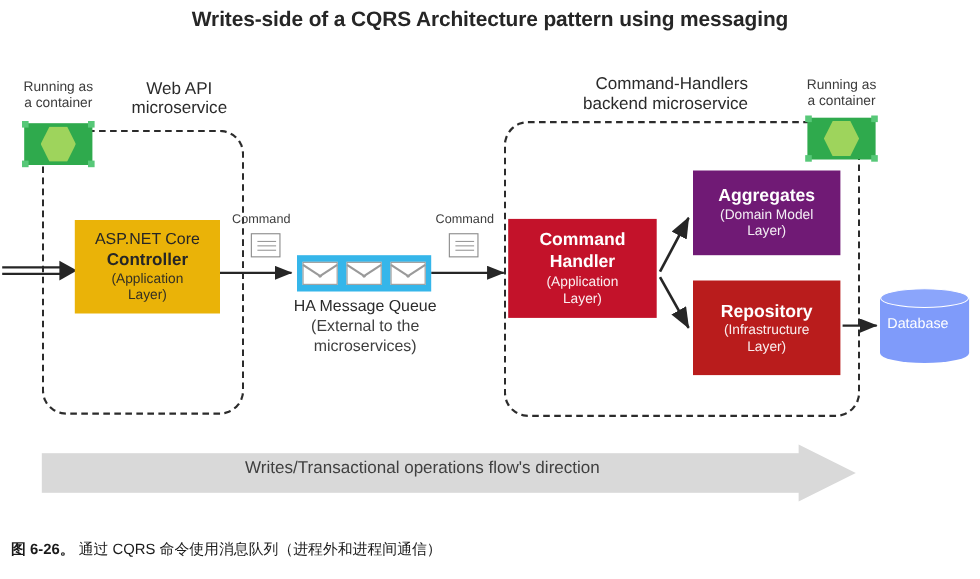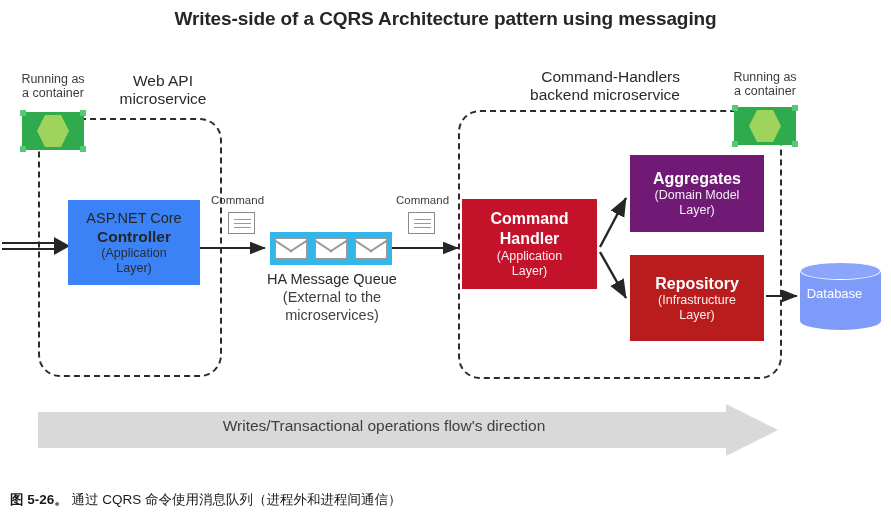--- a/index.html
+++ b/index.html
@@ -70,21 +70,21 @@
   .box{
     display:flex;flex-direction:column;align-items:center;justify-content:center;
     text-align:center;box-sizing:border-box;
   }
   .box .ln1{font-size:14.5px;line-height:17px;}
   .box .ln2{font-size:15.5px;font-weight:bold;line-height:19px;}
   .box .sub{font-size:12.5px;line-height:15px;opacity:.92;}
 
   #box-controller{
     left:68px;top:200px;width:132px;height:85px;
-    background:#3b82f6;color:#262626;
+    background:#eab308;color:#262626;
   }
   #box-command-handler{
     left:462px;top:199px;width:135px;height:90px;
     background:#c3122a;color:#ffffff;
   }
   #box-command-handler .ln2{font-size:16px;line-height:20px;}
   #box-aggregates{
     left:630px;top:155px;width:134px;height:77px;
     background:#701a75;color:#ffffff;
   }
@@ -301,16 +301,16 @@
     <div class="cyl-text">Database</div>
   </div>
 
   <div class="abs" id="flow-banner">
     <div class="shaft"></div>
     <div class="head"></div>
     <div class="ftext">Writes/Transactional operations flow's direction</div>
   </div>
 
   <div class="abs" id="figure-caption">
-    <span class="bold">图 5-26。</span><span> 通过 CQRS 命令使用消息队列（进程外和进程间通信）</span>
+    <span class="bold">图 6-26。</span><span> 通过 CQRS 命令使用消息队列（进程外和进程间通信）</span>
   </div>
 
 </div>
 
 </body></html>

